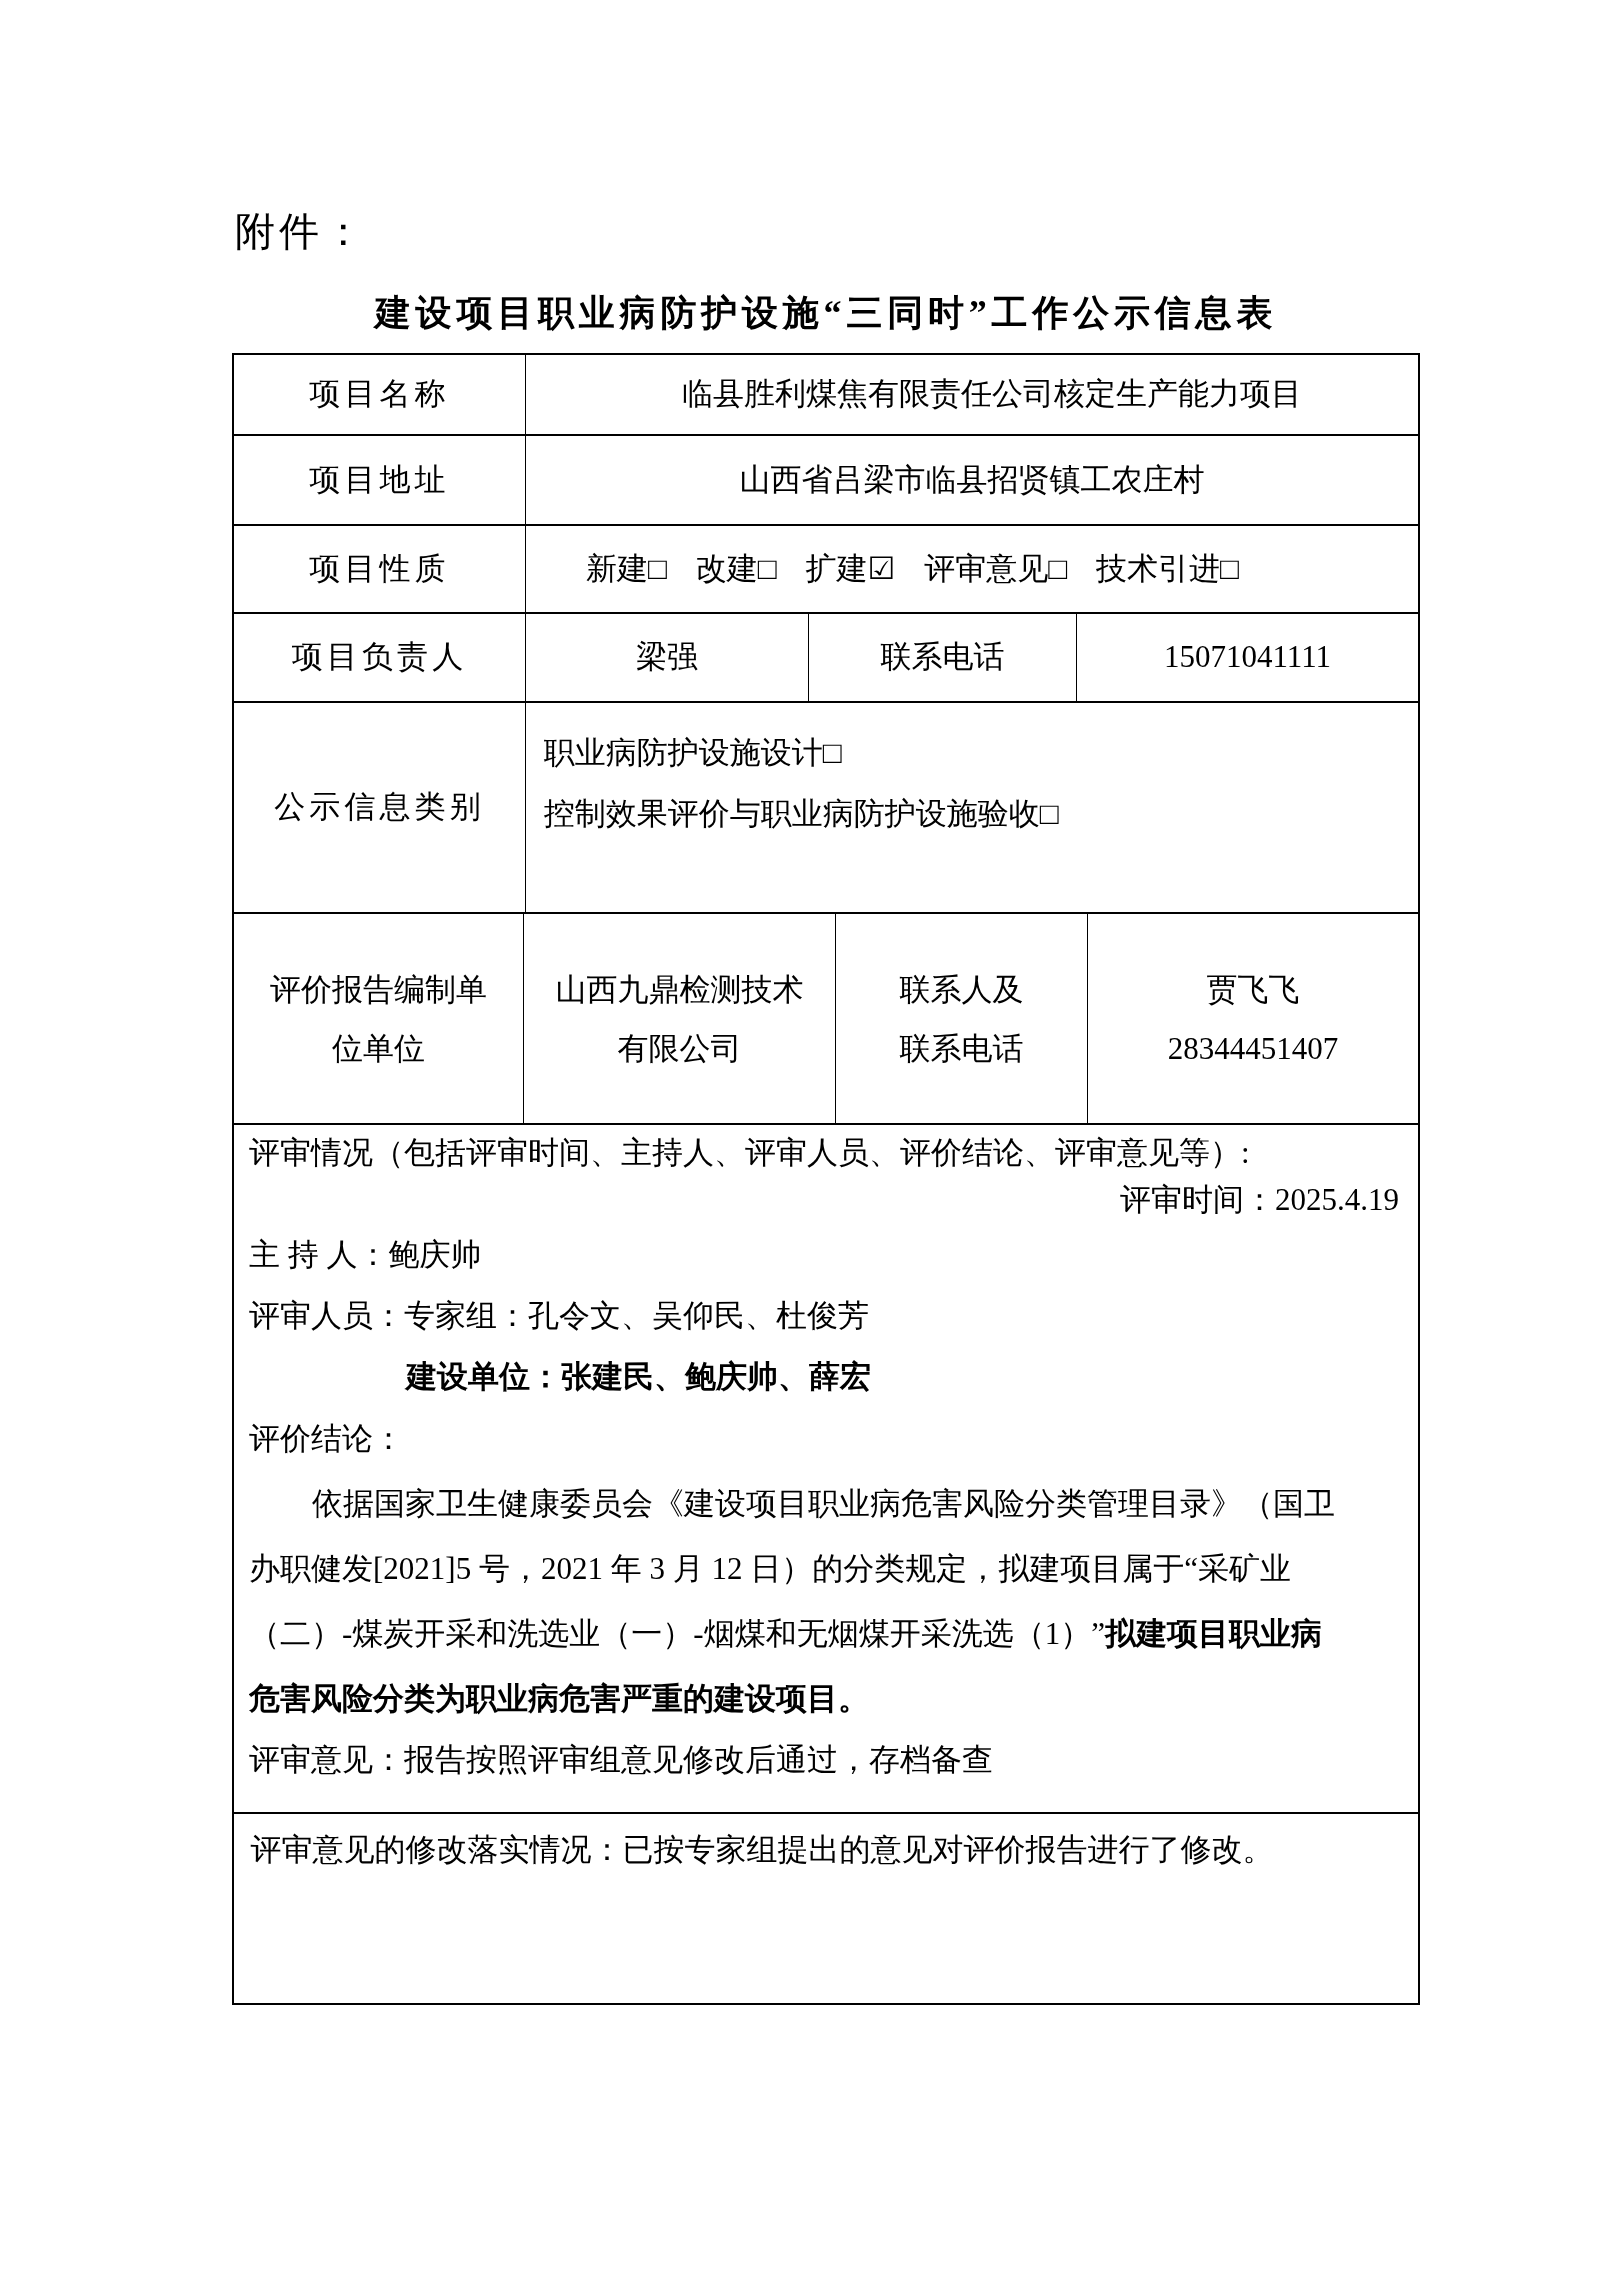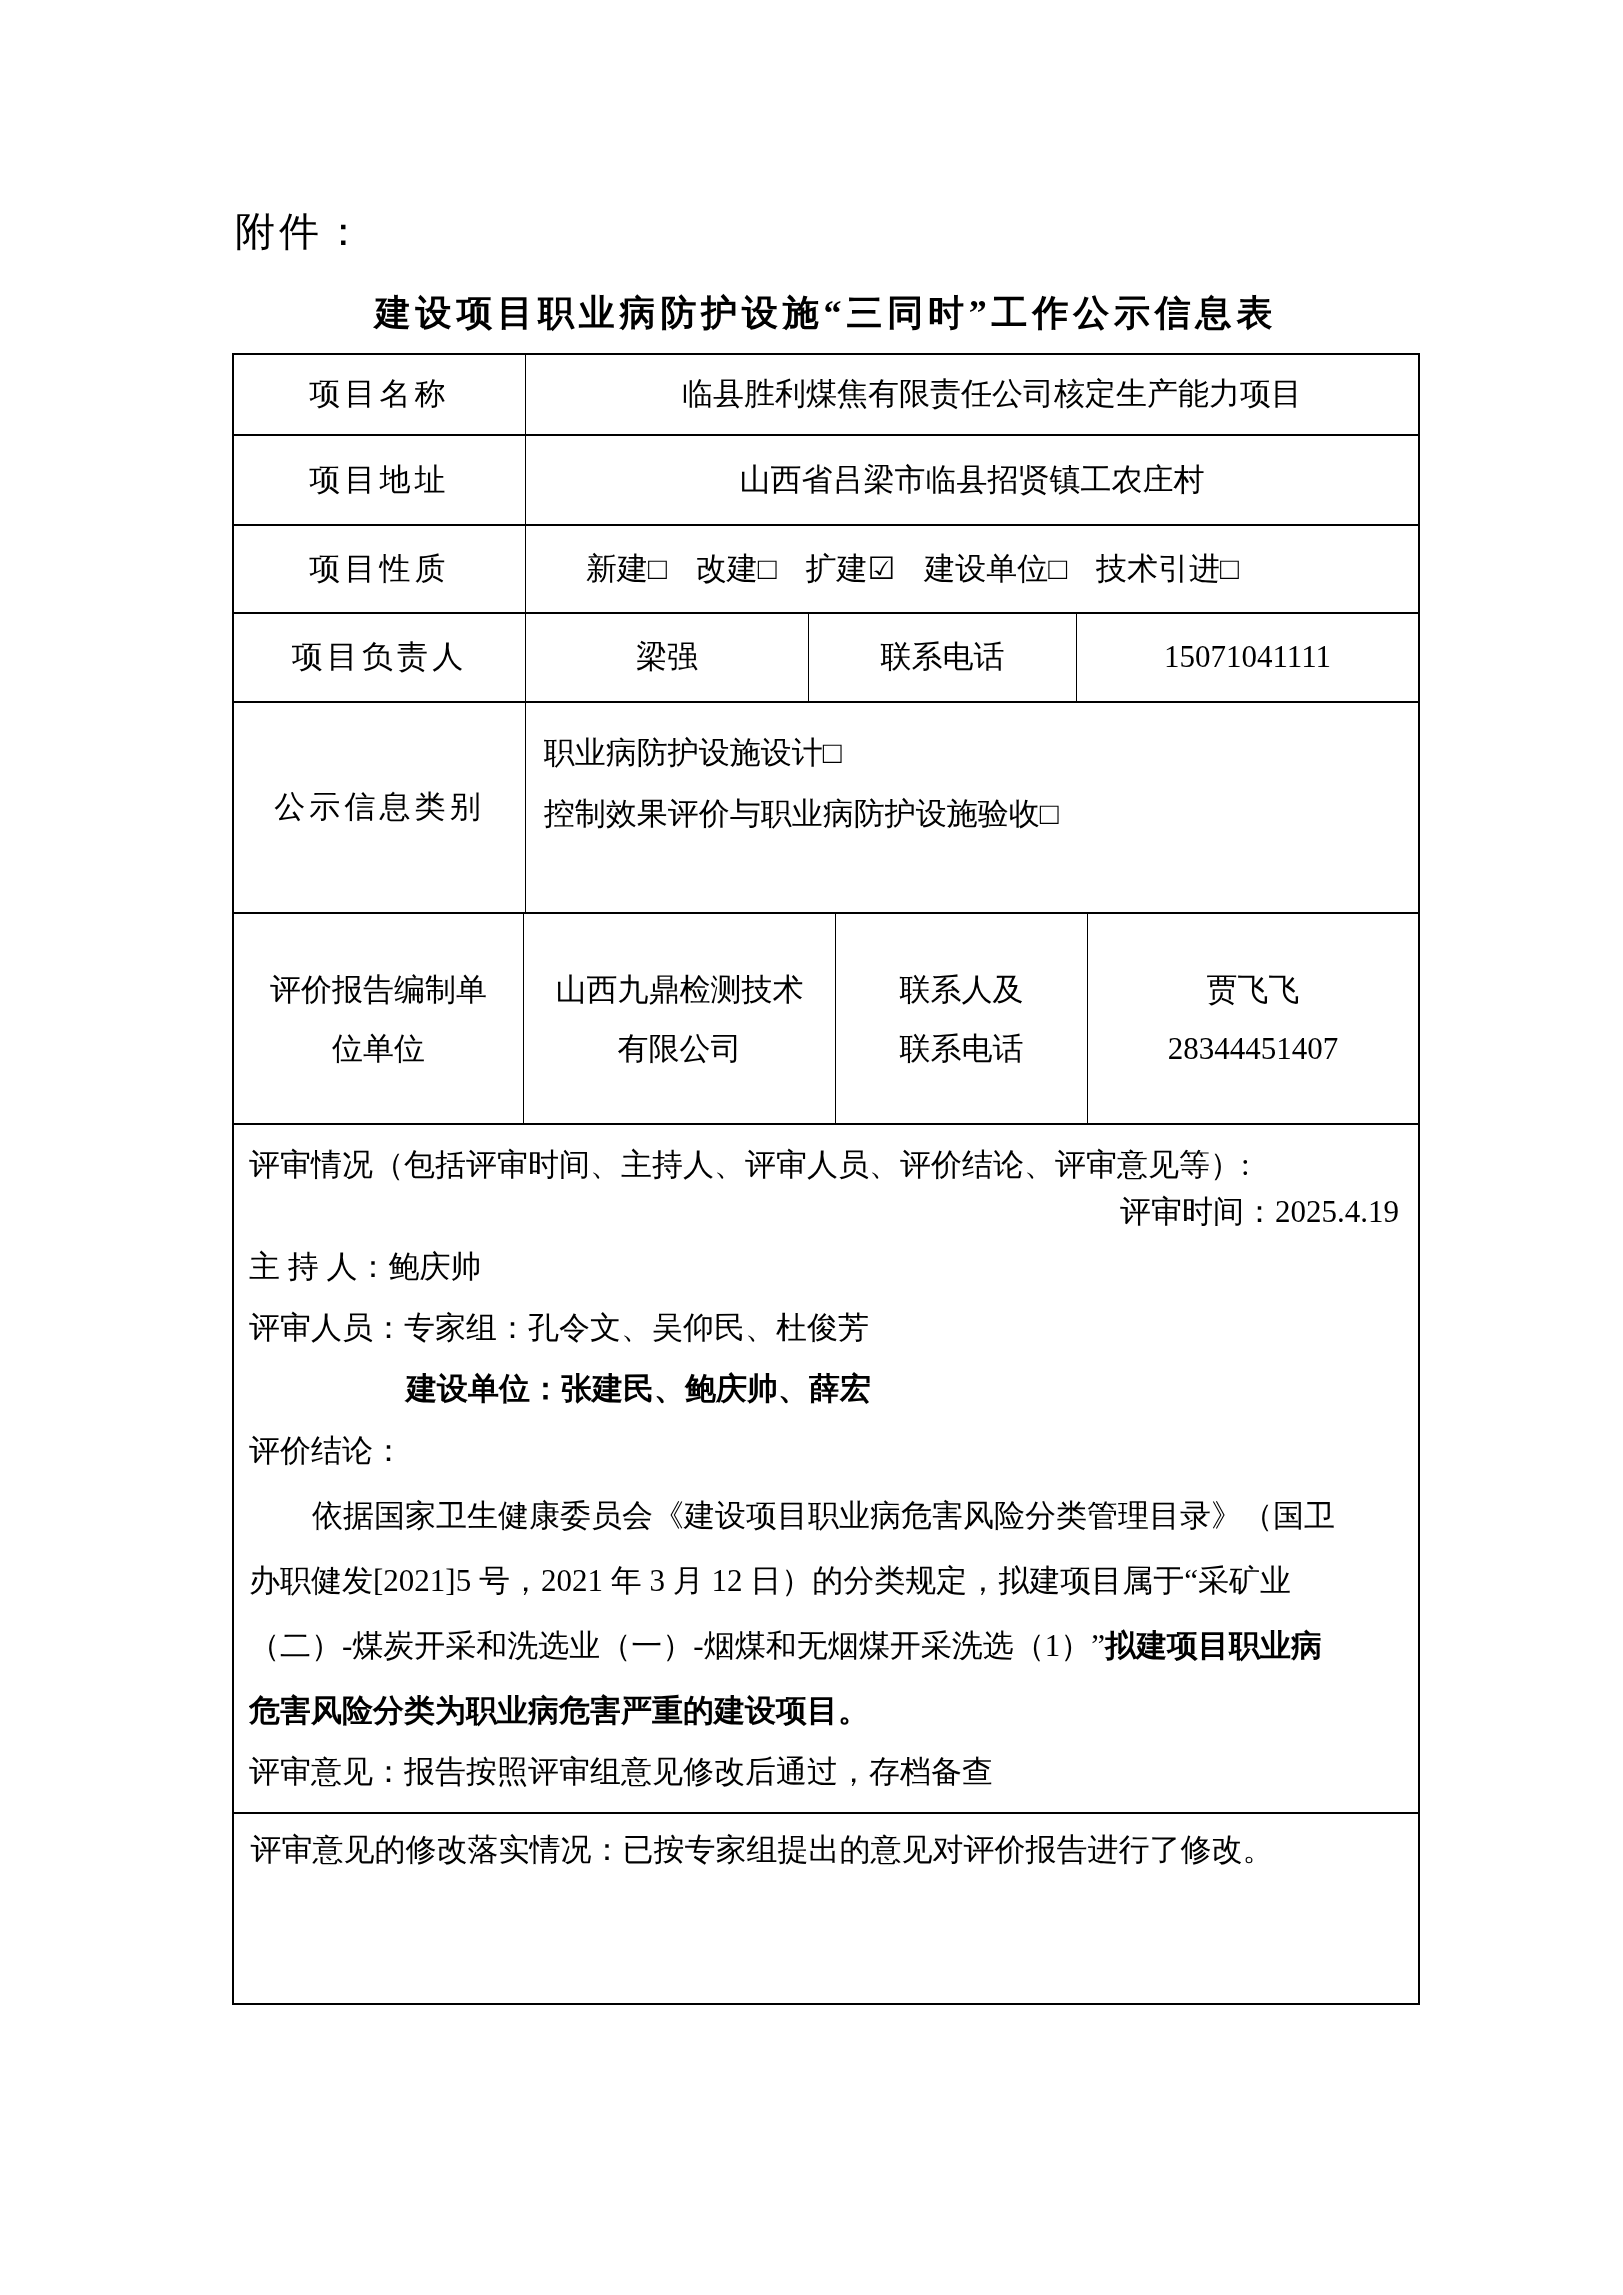--- a/index.html
+++ b/index.html
@@ -54,21 +54,21 @@
   .nature-option:last-child { margin-right:0; }
 
   .info-type-cell { display:block; padding:19px 0 0 17.7px; text-align:left; }
   .info-type-line { line-height:61px; white-space:nowrap; }
 
   .two-line { flex-direction:column; line-height:59px; }
   .two-line > span { display:block; text-align:center; white-space:nowrap; }
 
   .review-cell { display:block; padding:5.5px 19px 0 15px; text-align:left; }
   .review-cell > div { white-space:nowrap; overflow:hidden; }
-  .rl1  { height:44px; line-height:44px;margin-top:12px; }
+  .rl1  { height:44px; line-height:44px; }
   .rl2  { height:49px; line-height:49px;text-align:right; }
   .rl3  { height:61px; line-height:61px; }
   .rl4  { height:61px; line-height:61px; }
   .rl5  { height:61px; line-height:61px; }
   .rl6  { height:64px; line-height:64px; }
   .rl7  { height:65px; line-height:65px; padding-left:63px; }
   .rl8  { height:65px; line-height:65px; }
   .rl9  { height:65px; line-height:65px; }
   .rl10 { height:66px; line-height:66px; }
   .rl11 { height:55px; line-height:55px; }
@@ -107,21 +107,21 @@
   </div>
 
   <div class="t-row h-r3">
     <div class="cell w-label">
       <span class="label-text">项目性质</span>
     </div>
     <div class="cell w-rest nature-cell">
       <span class="nature-option"><span>新建</span><span class="checkbox">□</span></span>
       <span class="nature-option"><span>改建</span><span class="checkbox">□</span></span>
       <span class="nature-option"><span>扩建</span><span class="checkbox">☑</span></span>
-      <span class="nature-option"><span>建设单位</span><span class="checkbox">□</span></span>
+      <span class="nature-option"><span>评审意见</span><span class="checkbox">□</span></span>
       <span class="nature-option"><span>技术引进</span><span class="checkbox">□</span></span>
     </div>
   </div>
 
   <div class="t-row h-r4">
     <div class="cell w-label">
       <span class="label-text">项目负责人</span>
     </div>
     <div class="cell w-r4c2">
       <span>梁强</span>

